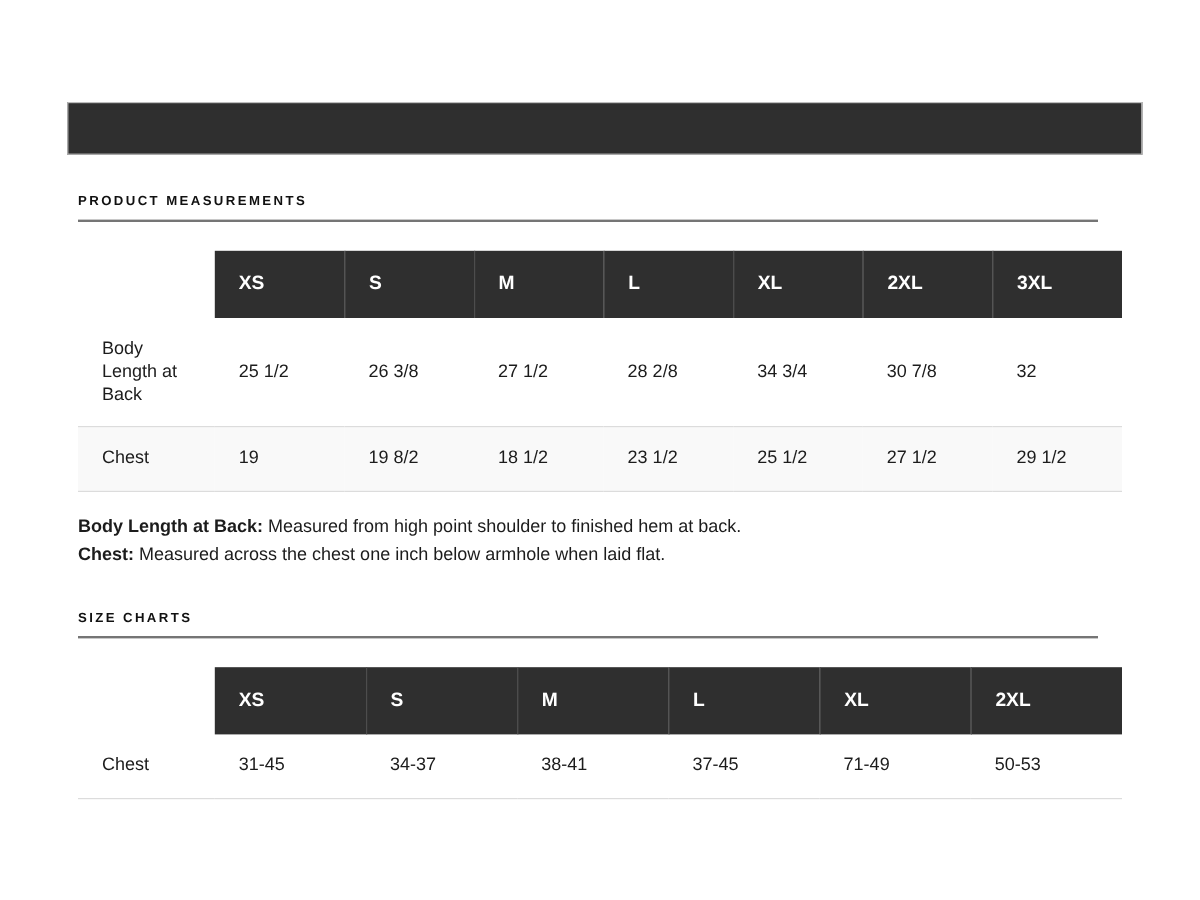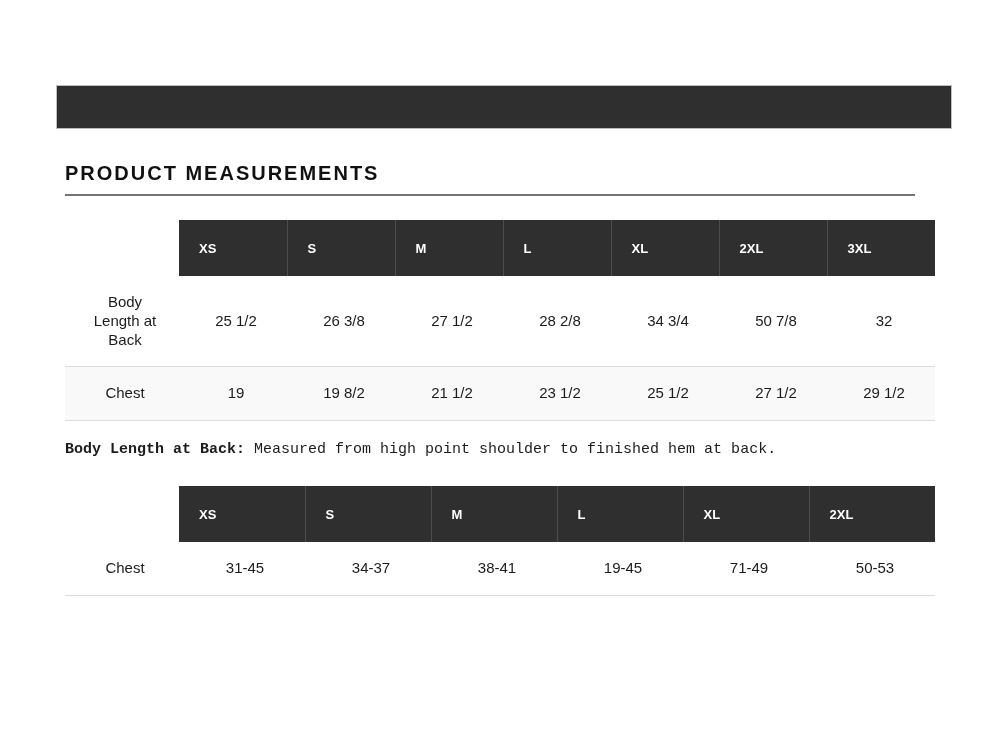--- a/index.html
+++ b/index.html
@@ -24,62 +24,62 @@
     background:var(--header-bg);
     border:1px solid var(--bar-border);
   }
   .content{
     margin:33px 0 0 65px;
     width:870px;
   }
   h2.section-heading{
     margin:0;
     width:850px;
-    font-size:20px;
+    font-size:11px;
     font-weight:bold;
     letter-spacing:2px;
     color:#111;
     padding-bottom:9px;
     border-bottom:2px solid var(--rule-color);
   }
   h2.second{margin-top:34px;}
   table.size-table{
     border-collapse:collapse;
     table-layout:fixed;
     width:870px;
     margin-top:24px;
     font-size:15px;
   }
   table.size-table th.hdr{
     background:var(--header-bg);
     color:#ffffff;
-    font-size:13px;
+    font-size:16px;
     font-weight:bold;
     text-align:left;
     vertical-align:middle;
     height:56px;
     padding:0 0 0 20px;
   }
   table.size-table th.hdr + th.hdr{
     border-left:1px solid var(--header-divider);
   }
   table.size-table th.corner{
     background:#ffffff;
   }
   table.size-table tbody td{
     padding:17px 14px 17px 20px;
     vertical-align:middle;
     line-height:1.25;
     border-bottom:1px solid var(--row-border);
-    text-align:center;
+    text-align:left;
   }
   table.size-table tbody tr.stripe{
     background:var(--row-stripe);
   }
-  .notes{margin-top:17px;font-family:Liberation Mono, monospace;}
+  .notes{margin-top:17px;}
   p.note{
     margin:0;
     font-size:15px;
     line-height:24px;
   }
   p.note strong{font-weight:bold;}
 </style>
 </head>
 <body>
 
@@ -114,42 +114,44 @@
         </tr>
       </thead>
       <tbody>
         <tr>
           <td>Body Length at Back</td>
           <td>25 1/2</td>
           <td>26 3/8</td>
           <td>27 1/2</td>
           <td>28 2/8</td>
           <td>34 3/4</td>
-          <td>50 7/8</td>
+          <td>30 7/8</td>
           <td>32</td>
         </tr>
         <tr class="stripe">
           <td>Chest</td>
           <td>19</td>
           <td>19 8/2</td>
-          <td>21 1/2</td>
+          <td>18 1/2</td>
           <td>23 1/2</td>
           <td>25 1/2</td>
           <td>27 1/2</td>
           <td>29 1/2</td>
         </tr>
       </tbody>
     </table>
 
     <div class="notes">
       <p class="note"><strong>Body Length at Back:</strong> <span>Measured from high point shoulder to finished hem at back.</span></p>
+      <p class="note"><strong>Chest:</strong> <span>Measured across the chest one inch below armhole when laid flat.</span></p>
     </div>
   </section>
 
   <section>
+    <h2 class="section-heading second">SIZE CHARTS</h2>
 
     <table class="size-table">
       <colgroup>
         <col style="width:114px">
         <col style="width:126px">
           <col style="width:126px">
           <col style="width:126px">
         <col style="width:126px">
           <col style="width:126px">
           <col style="width:126px">
@@ -164,21 +166,21 @@
           <th class="hdr">XL</th>
           <th class="hdr">2XL</th>
         </tr>
       </thead>
       <tbody>
         <tr>
           <td>Chest</td>
           <td>31-45</td>
           <td>34-37</td>
           <td>38-41</td>
-          <td>19-45</td>
+          <td>37-45</td>
           <td>71-49</td>
           <td>50-53</td>
         </tr>
       </tbody>
     </table>
   </section>
 
 </main>
 
 </body></html>

